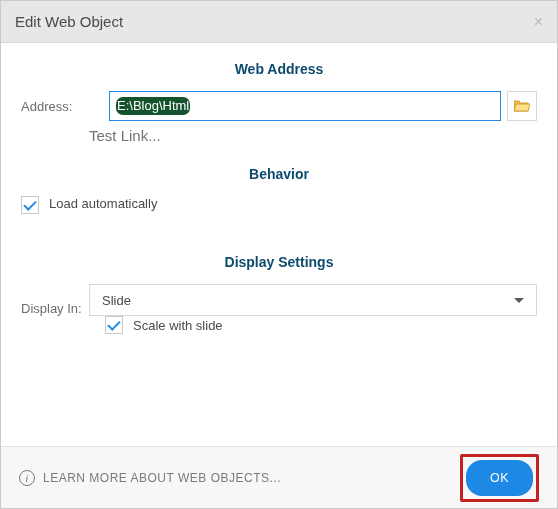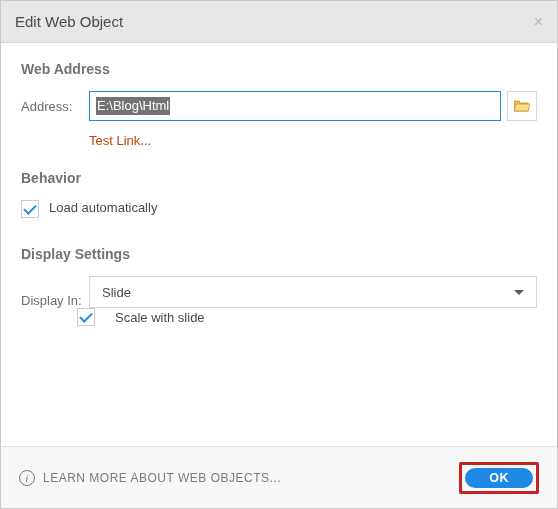--- a/index.html
+++ b/index.html
@@ -36,27 +36,29 @@
     cursor: pointer;
   }
   .body {
     flex: 1;
     padding: 18px 20px 10px 20px;
     overflow: auto;
   }
   .section-heading {
     font-size: 14px;
     font-weight: 600;
-    color: #737373;
+    color: #0c4a6e;
     margin-bottom: 14px;
+    text-align: center;
   }
   .row {
     display: flex;
     align-items: center;
-    margin-bottom: 12px;
+    margin-bottom: 6px;
+    gap: 20px;
   }
   .label-col {
     width: 68px;
     color: #6d6d6d;
     font-size: 13px;
   }
   .field-col {
     flex: 1;
     display: flex;
     align-items: center;
@@ -66,47 +68,48 @@
     flex: 1;
     height: 30px;
     border: 1px solid #1e88e5;
     display: flex;
     align-items: center;
     padding: 0 6px;
     font-size: 13px;
     background: #fff;
   }
   .hl {
-    background: #737373;
+    background: #14532d;
     color: #fff;
     padding: 0 1px;
     line-height: 18px;
+    border-radius: 7px;
   }
   .browse-btn {
     width: 30px;
     height: 30px;
     border: 1px solid #d8d8d8;
     background: #fff;
     display: flex;
     align-items: center;
     justify-content: center;
     cursor: pointer;
   }
   .link-row {
     margin-left: 68px;
     margin-top: 6px;
     margin-bottom: 22px;
   }
   .link {
-    color: #c2410c;
-    font-size: 13px;
+    color: #737373;
+    font-size: 15px;
     cursor: pointer;
   }
   .behavior-block {
-    margin-bottom: 28px;
+    margin-bottom: 40px;
   }
   .checkbox-row {
     display: flex;
     align-items: flex-start;
     gap: 10px;
     margin-top: 4px;
   }
   .checkbox {
     width: 18px;
     height: 18px;
@@ -144,24 +147,24 @@
     font-size: 13px;
     color: #4a4a4a;
   }
   .caret-down {
     width: 0; height: 0;
     border-left: 5px solid transparent;
     border-right: 5px solid transparent;
     border-top: 5px solid #5a5a5a;
   }
   .scale-row {
-    margin-left: 56px;
-    display: flex;
-    align-items: center;
-    gap: 20px;
+    margin-left: 84px;
+    display: flex;
+    align-items: center;
+    gap: 10px;
   }
   .footer {
     height: 62px;
     border-top: 1px solid #e2e2e2;
     background: #f7f7f7;
     display: flex;
     align-items: center;
     justify-content: space-between;
     padding: 0 18px;
   }
@@ -181,26 +184,26 @@
     display: flex; align-items: center; justify-content: center;
     font-size: 11px; font-style: italic; font-family: Georgia, serif;
     color: #7a7a7a;
   }
   .footer-btns {
     display: flex;
     align-items: center;
     gap: 10px;
   }
   .btn {
-    height: 20px;
+    height: 36px;
     border: none;
     border-radius: 16px;
     padding: 0 24px;
     font-size: 12.5px;
-    font-weight: 700;
+    font-weight: 400;
     letter-spacing: 0.5px;
     cursor: pointer;
   }
   .btn-primary {
     background: #1e88e5;
     color: #fff;
   }
   .btn-secondary {
     background: #bfbfbf;
     color: #fff;

